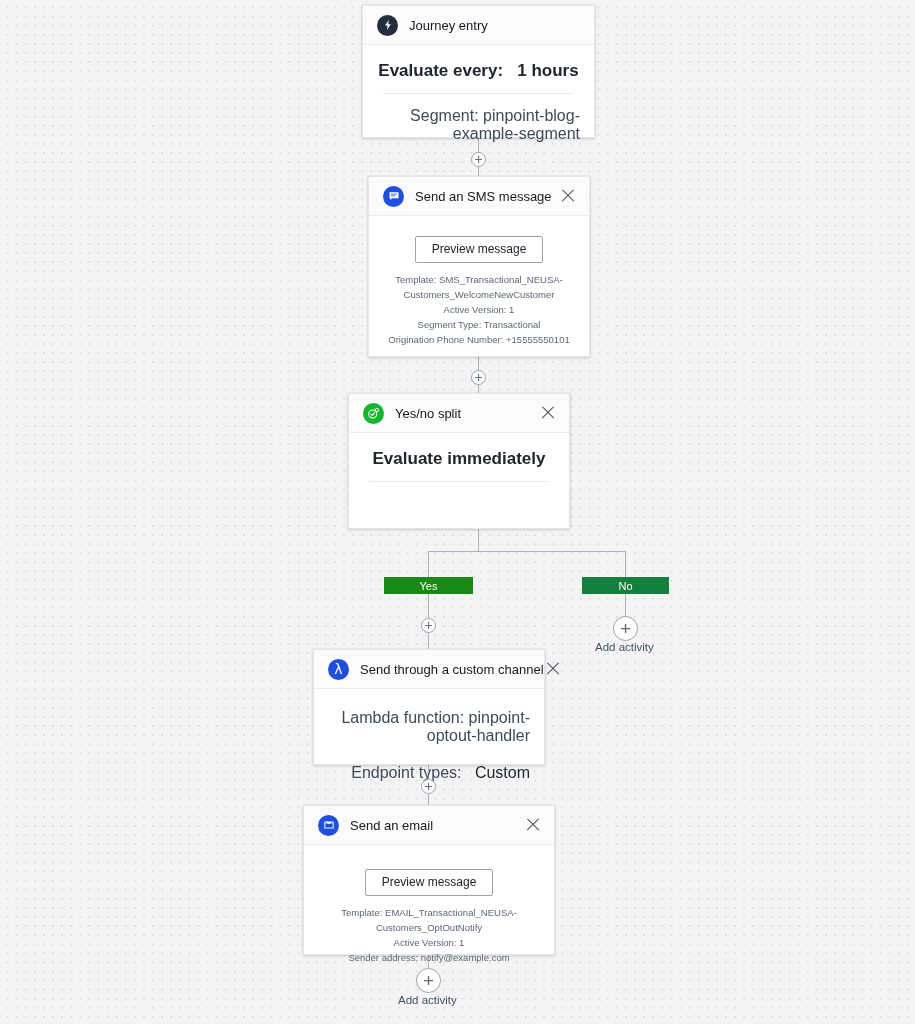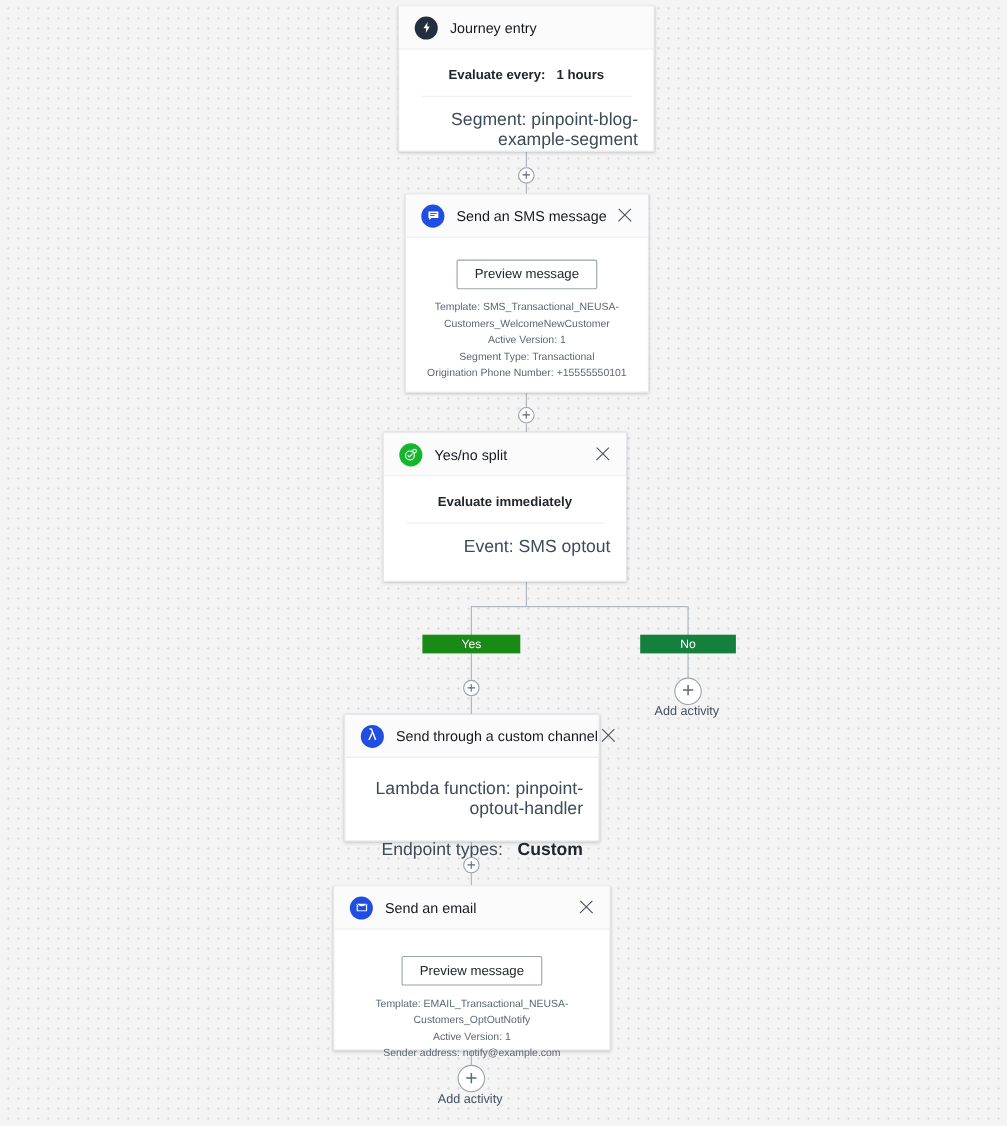--- a/index.html
+++ b/index.html
@@ -118,21 +118,21 @@
   }
   .close-x::before { transform: rotate(45deg); }
   .close-x::after  { transform: rotate(-45deg); }
 
   .card-body {
     padding: 12px 14px 14px 14px;
     text-align: center;
   }
 
   .row-strong {
-    font-size: 12px;
+    font-size: 17px;
     font-weight: bold;
     color: #20262e;
     padding: 10px 0 12px 0;
   }
   .row-strong .lead { font-weight: bold; }
 
   .divider {
     height: 1px;
     background: #eaedf0;
     margin: 0 6px;
@@ -312,38 +312,37 @@
           <path d="M7.2 13.2 l2.4 2.4 l4.6 -5.2" fill="none" stroke="#ffffff" stroke-width="1.9" stroke-linecap="round" stroke-linejoin="round"></path>
           <circle cx="18.2" cy="5.6" r="3.1" fill="none" stroke="#ffffff" stroke-width="1.8"></circle>
         </svg>
       </span>
       <span class="title">Yes/no split</span>
       <span class="close-x"></span>
     </div>
     <div class="card-body" style="padding-top:6px;">
       <div class="row-strong">Evaluate immediately</div>
       <div class="divider"></div>
-      <div class="row-plain">Event: SMS optout</div>
     </div>
   </div>
 
   <div class="card" style="left:313px; top:649px; width:232px; height:116px;">
     <div class="card-head">
       <span class="ico ico-blue">
         <span class="lambda-glyph">λ</span>
       </span>
       <span class="title">Send through a custom channel</span>
       <span class="close-x"></span>
     </div>
     <div class="card-body" style="padding-top:10px;">
       <div class="row-plain" style="padding:10px 0 0 0;">Lambda function: pinpoint-optout-handler</div>
       <div class="row-plain" style="padding:19px 0 0 0;">
         <span>Endpoint types:</span>
         &nbsp;
-        <span style="font-weight:bold;color:#20262e;">Custom</span>
+        <span style="font-weight:normal;color:#20262e;">Custom</span>
       </div>
     </div>
   </div>
 
   <div class="card" style="left:303px; top:805px; width:252px; height:150px;">
     <div class="card-head">
       <span class="ico ico-blue">
         <svg width="12" height="12" viewBox="0 0 24 24" aria-hidden="true">
           <rect x="2.5" y="5" width="19" height="14" rx="1" fill="#ffffff"></rect>
           <path d="M3.6 6.4 L12 13 L20.4 6.4" fill="none" stroke="#1f4ee0" stroke-width="1.7"></path>

